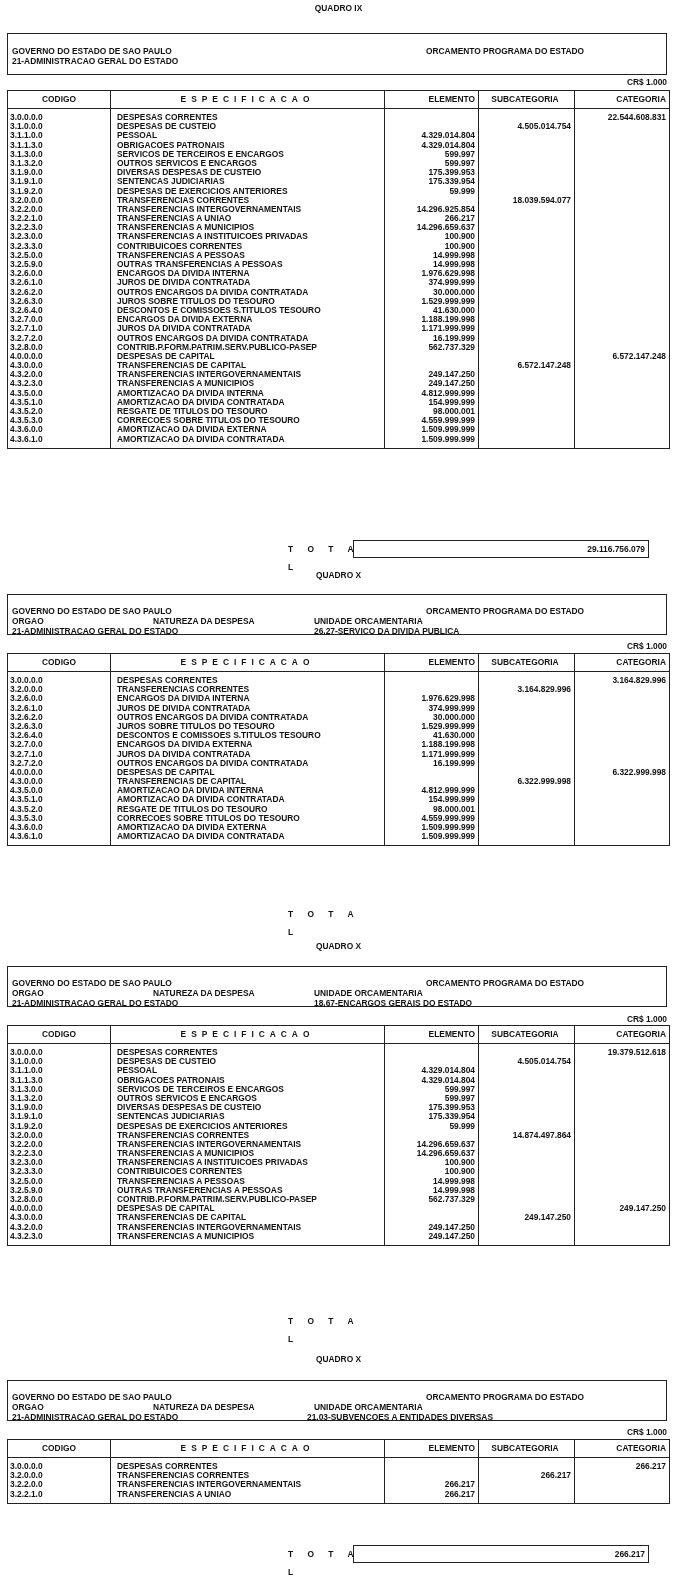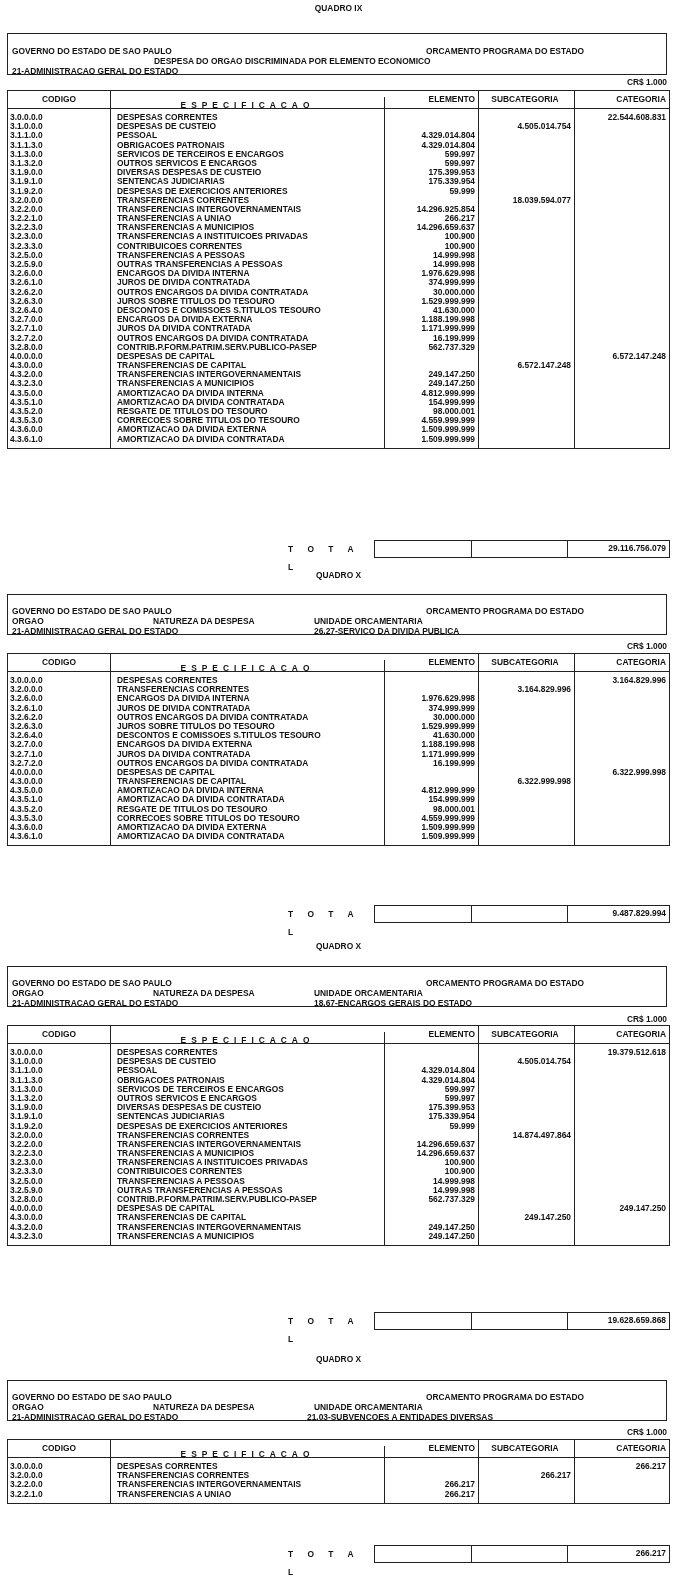--- a/index.html
+++ b/index.html
@@ -17,47 +17,46 @@
   .tbl { position: absolute; left: 7px; width: 663px; border: 1.5px solid #222; box-sizing: border-box; }
   .thead { display: flex; height: 18px; border-bottom: 1.5px solid #222; box-sizing: border-box; }
   .thead > div { box-sizing: border-box; line-height: 16px; border-right: 1.2px solid #222; }
   .thead > div:last-child { border-right: none; }
   .c-cod { width: 103px; }
   .c-esp { width: 274px; }
   .c-ele { width: 94px; }
   .c-sub { width: 96px; }
   .c-cat { flex: 1; }
   .th-cod { text-align: center; }
-  .th-esp { text-align: center; letter-spacing: 5px; margin-top: 6px; }
+  .th-esp { text-align: center; letter-spacing: 5px; }
   .th-ele, .th-sub, .th-cat { text-align: right; padding-right: 3px; }
   .th-sub { text-align: center; }
   .tbody { display: flex; position: relative; }
   .col { box-sizing: border-box; border-right: 1.2px solid #222; padding: 4px 0 4px 0; }
   .col:last-child { border-right: none; }
   .cell { height: 9.2px; line-height: 9.2px; white-space: nowrap; overflow: hidden; }
   .col-cod .cell { padding-left: 2px; }
   .col-esp .cell { padding-left: 6px; }
   .col-num .cell { text-align: right; padding-right: 3px; }
   .total-row { position: absolute; left: 0; width: 677px; height: 18px; }
   .total-label { position: absolute; left: 288px; width: 80px; text-align: left; letter-spacing: 6px; line-height: 18px; font-weight: bold; font-size: 8.4px; }
-  .total-box { position: absolute; left: 374px; width: 296px; height: 18px; border: 1.5px solid #222; box-sizing: border-box; display: flex; }
+  .total-box { position: absolute; left: 353px; width: 296px; height: 18px; border: 1.5px solid #222; box-sizing: border-box; display: flex; align-items: center; }
   .total-box > div { box-sizing: border-box; border-right: 1.2px solid #222; line-height: 15px; text-align: right; padding-right: 3px; }
   .total-box > div:last-child { border-right: none; }
   .tb-ele { width: 97px; }
   .tb-sub { width: 96px; }
   .tb-cat { flex: 1; }
 </style>
 </head>
 <body>
 
 <div id="doc">
     <div class="quadro-title mono" style="top: 3px;">QUADRO IX</div>
     <div class="header-box mono" style="top: 33px; height: 42px; padding-top: 4px;">
       <div class="header-line"><span style="left: 0px;">GOVERNO DO ESTADO DE SAO PAULO</span><span style="left: 414px;">ORCAMENTO PROGRAMA DO ESTADO</span></div>
-      <div class="header-line"><span style="left: 0px;"></span><span style="left: 142px;">DESPESA DO ORGAO DISCRIMINADA POR ELEMENTO ECONOMICO</span><span style="left: 302px;"></span></div>
       <div class="header-line"><span style="left: 0px;">21-ADMINISTRACAO GERAL DO ESTADO</span><span style="left: 302px;"></span></div>
     </div>
     <div class="unit mono" style="top: 77px;">CR$ 1.000</div>
     <div class="tbl mono" style="top: 90px;">
       <div class="thead">
         <div class="c-cod th-cod">CODIGO</div>
         <div class="c-esp th-esp">ESPECIFICACAO</div>
         <div class="c-ele th-ele">ELEMENTO</div>
         <div class="c-sub th-sub">SUBCATEGORIA</div>
         <div class="c-cat th-cat">CATEGORIA</div>
@@ -376,25 +375,20 @@
           <div class="cell" style="height: 9.2px; line-height: 9.2px;"></div>
           <div class="cell" style="height: 9.2px; line-height: 9.2px;"></div>
           <div class="cell" style="height: 9.2px; line-height: 9.2px;"></div>
           <div class="cell" style="height: 9.2px; line-height: 9.2px;"></div>
           <div class="cell" style="height: 9.2px; line-height: 9.2px;"></div>
         </div>
       </div>
     </div>
     <div class="total-row" style="top: 905px;">
       <div class="total-label mono">T O T A L</div>
-      <div class="total-box mono">
-        <div class="tb-ele"></div>
-        <div class="tb-sub"></div>
-        <div class="tb-cat">9.487.829.994</div>
-      </div>
     </div>
     <div class="quadro-title mono" style="top: 941px;">QUADRO X</div>
     <div class="header-box mono" style="top: 966px; height: 41px; padding-top: 3px;">
       <div class="header-line"><span style="left: 0px;">GOVERNO DO ESTADO DE SAO PAULO</span><span style="left: 414px;">ORCAMENTO PROGRAMA DO ESTADO</span></div>
       <div class="header-line"><span style="left: 0px;">ORGAO</span><span style="left: 141px;">NATUREZA DA DESPESA</span><span style="left: 302px;">UNIDADE ORCAMENTARIA</span></div>
       <div class="header-line"><span style="left: 0px;">21-ADMINISTRACAO GERAL DO ESTADO</span><span style="left: 302px;">18.67-ENCARGOS GERAIS DO ESTADO</span></div>
     </div>
     <div class="unit mono" style="top: 1014px;">CR$ 1.000</div>
     <div class="tbl mono" style="top: 1025px;">
       <div class="thead">
@@ -517,25 +511,20 @@
           <div class="cell" style="height: 9.2px; line-height: 9.2px;"></div>
           <div class="cell" style="height: 9.2px; line-height: 9.2px;">249.147.250</div>
           <div class="cell" style="height: 9.2px; line-height: 9.2px;"></div>
           <div class="cell" style="height: 9.2px; line-height: 9.2px;"></div>
           <div class="cell" style="height: 9.2px; line-height: 9.2px;"></div>
         </div>
       </div>
     </div>
     <div class="total-row" style="top: 1312px;">
       <div class="total-label mono">T O T A L</div>
-      <div class="total-box mono">
-        <div class="tb-ele"></div>
-        <div class="tb-sub"></div>
-        <div class="tb-cat">19.628.659.868</div>
-      </div>
     </div>
     <div class="quadro-title mono" style="top: 1354px;">QUADRO X</div>
     <div class="header-box mono" style="top: 1380px; height: 41px; padding-top: 3px;">
       <div class="header-line"><span style="left: 0px;">GOVERNO DO ESTADO DE SAO PAULO</span><span style="left: 414px;">ORCAMENTO PROGRAMA DO ESTADO</span></div>
       <div class="header-line"><span style="left: 0px;">ORGAO</span><span style="left: 141px;">NATUREZA DA DESPESA</span><span style="left: 302px;">UNIDADE ORCAMENTARIA</span></div>
       <div class="header-line"><span style="left: 0px;">21-ADMINISTRACAO GERAL DO ESTADO</span><span style="left: 295px;">21.03-SUBVENCOES A ENTIDADES DIVERSAS</span></div>
     </div>
     <div class="unit mono" style="top: 1427px;">CR$ 1.000</div>
     <div class="tbl mono" style="top: 1439px;">
       <div class="thead">

